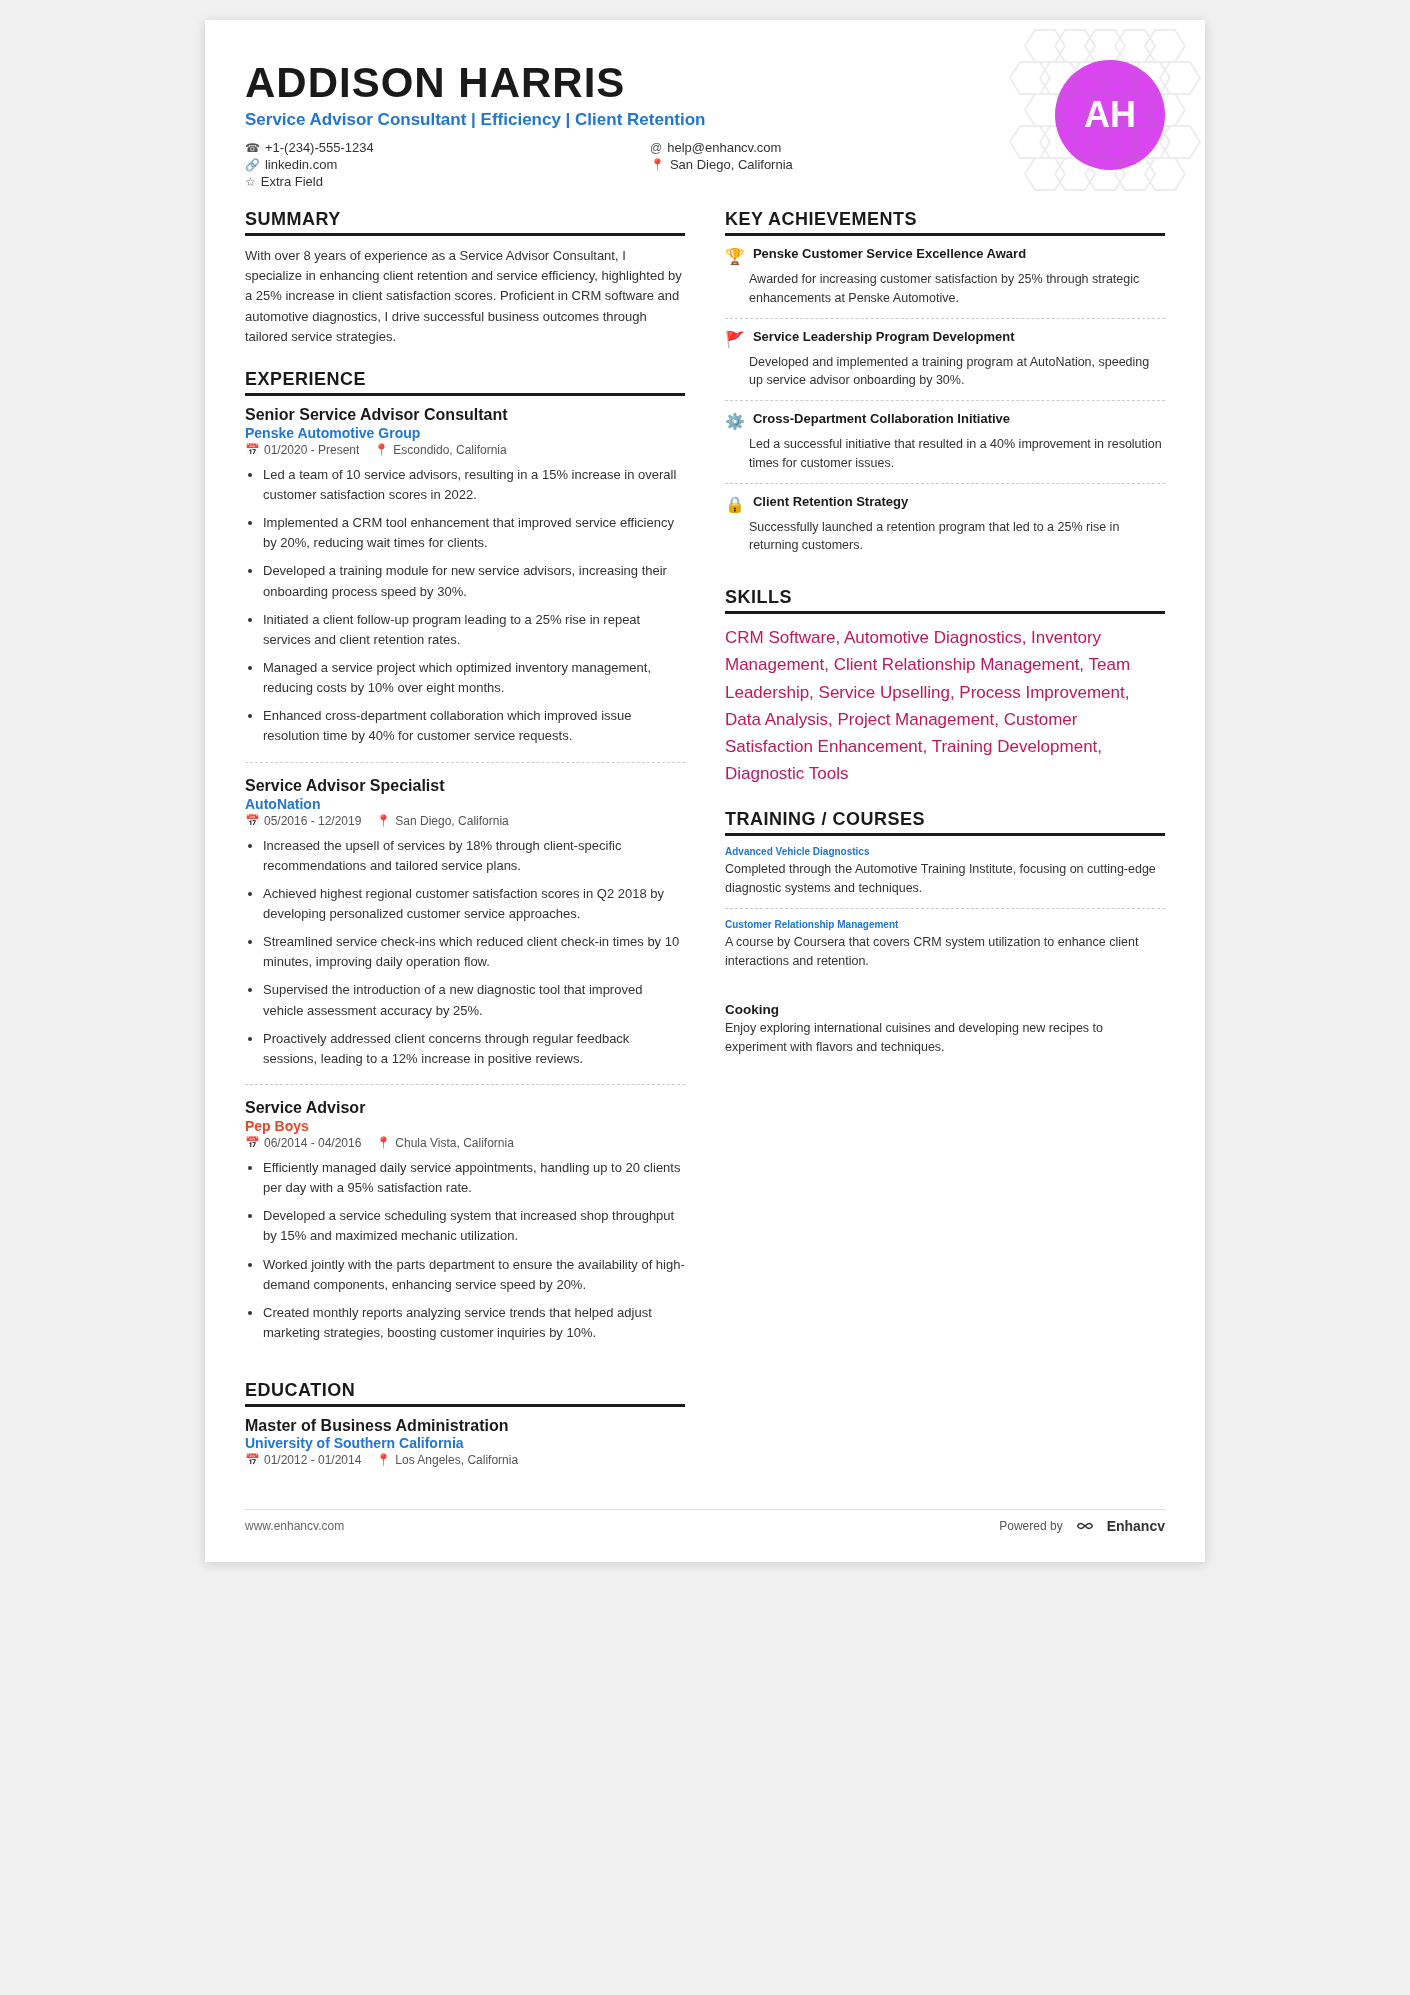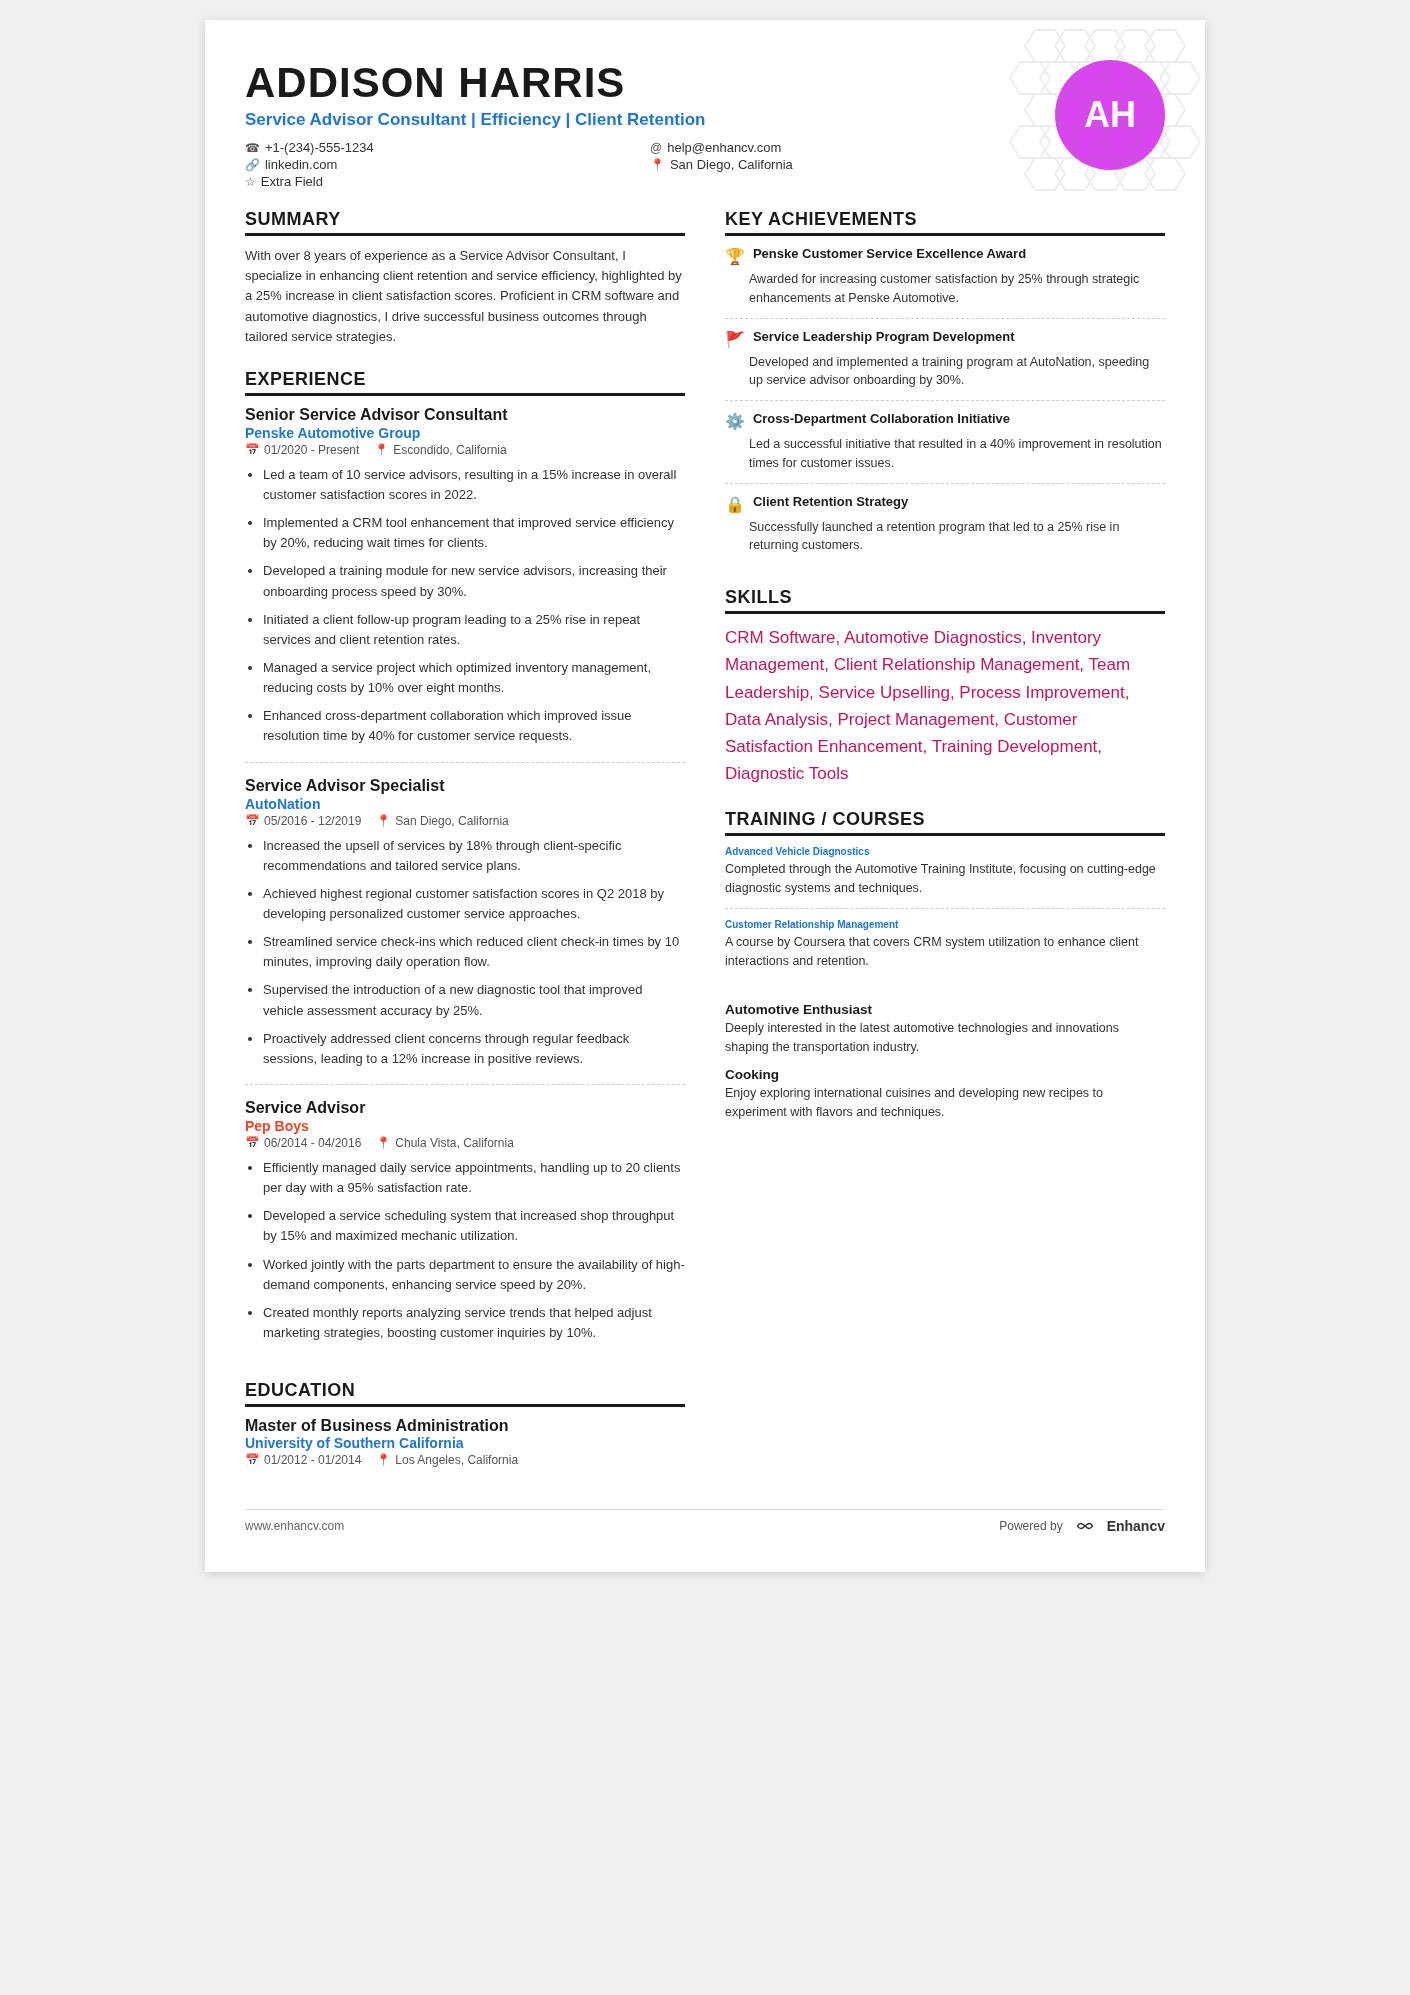--- a/index.html
+++ b/index.html
@@ -6,21 +6,21 @@
     body {
       font-family: Arial, sans-serif;
       background: #f0f0f0;
       display: flex;
       justify-content: center;
       padding: 20px;
     }
     .resume-container {
       width: 1000px;
       background: #fff;
-      padding: 40px 40px 38px 40px;
+      padding: 40px 40px 28px 40px;
       position: relative;
       box-shadow: 0 2px 10px rgba(0,0,0,0.15);
     }
     
     .header {
       display: flex;
       justify-content: space-between;
       align-items: flex-start;
       margin-bottom: 20px;
     }
@@ -483,24 +483,20 @@
         </div>
 
         <div class="training-block">
           <div class="training-name">Customer Relationship Management</div>
           <div class="training-desc">A course by Coursera that covers CRM system utilization to enhance client interactions and retention.</div>
         </div>
       </div>
 
       <div class="section">
 
-        <div class="passion-block">
-          <div class="passion-title">Automotive Enthusiast</div>
-          <div class="passion-desc">Deeply interested in the latest automotive technologies and innovations shaping the transportation industry.</div>
-        </div>
 
         <div class="passion-block">
           <div class="passion-title">Cooking</div>
           <div class="passion-desc">Enjoy exploring international cuisines and developing new recipes to experiment with flavors and techniques.</div>
         </div>
       </div>
 
     </div>
   </div>
 

